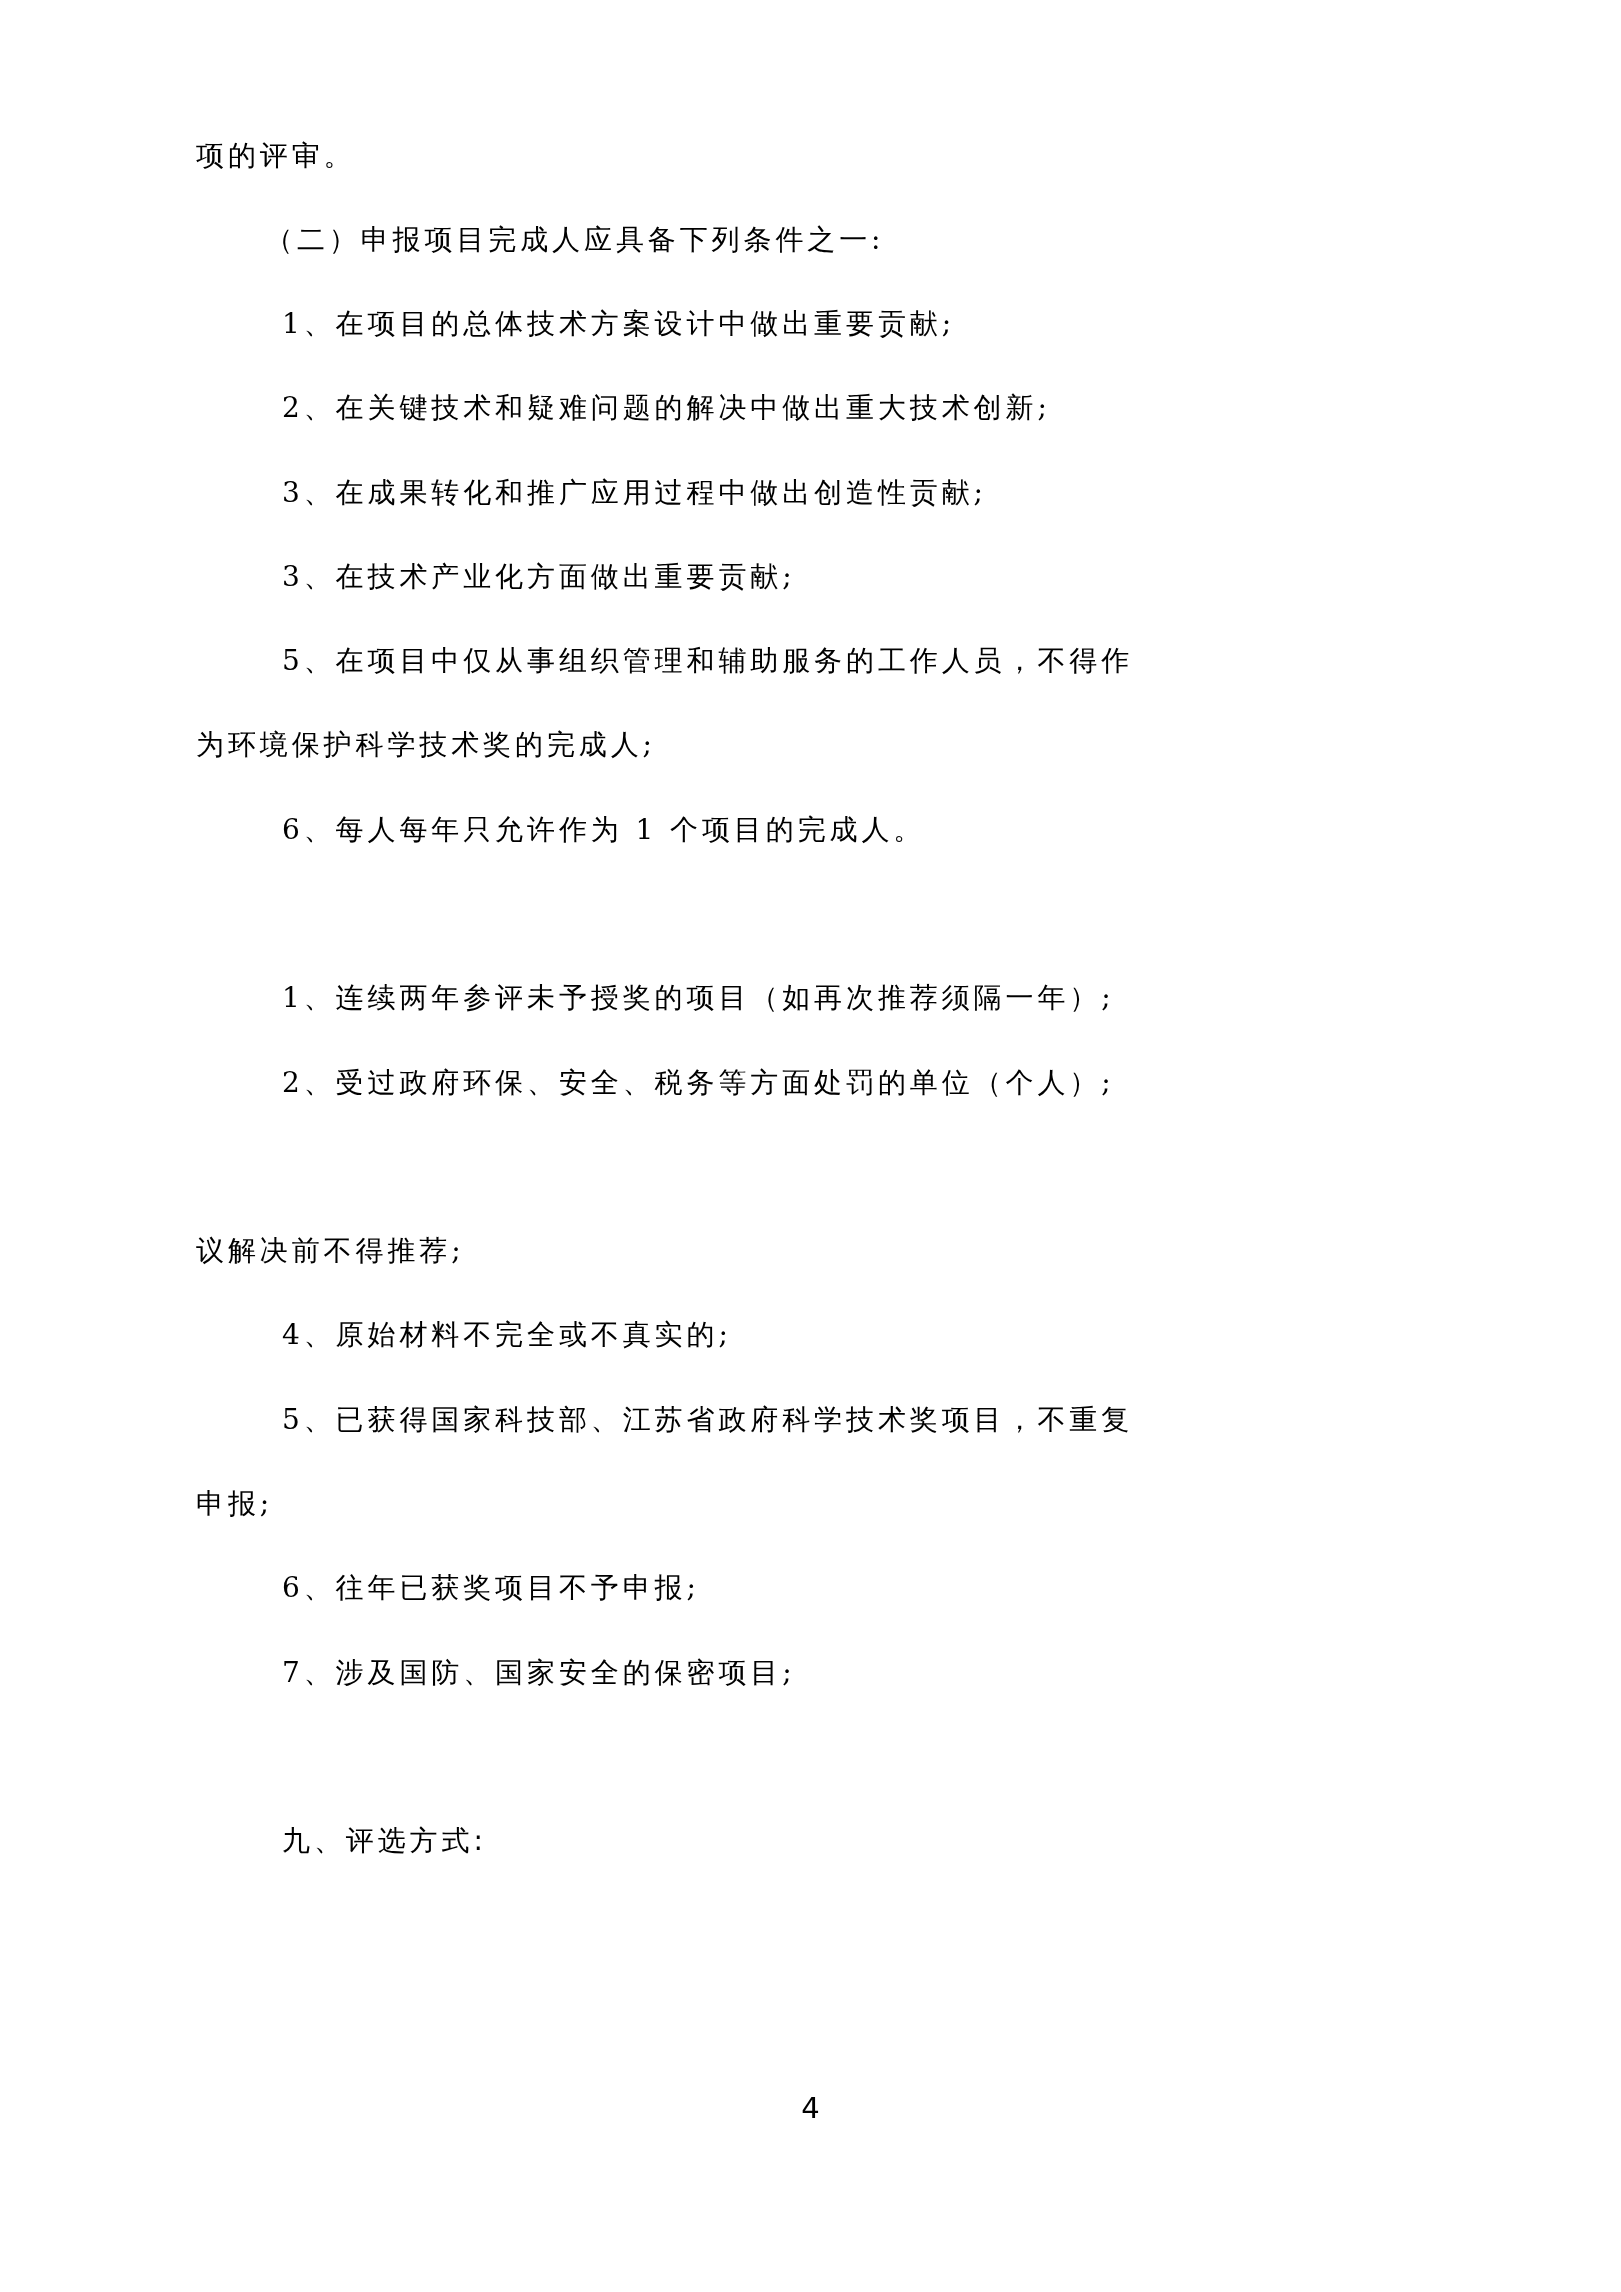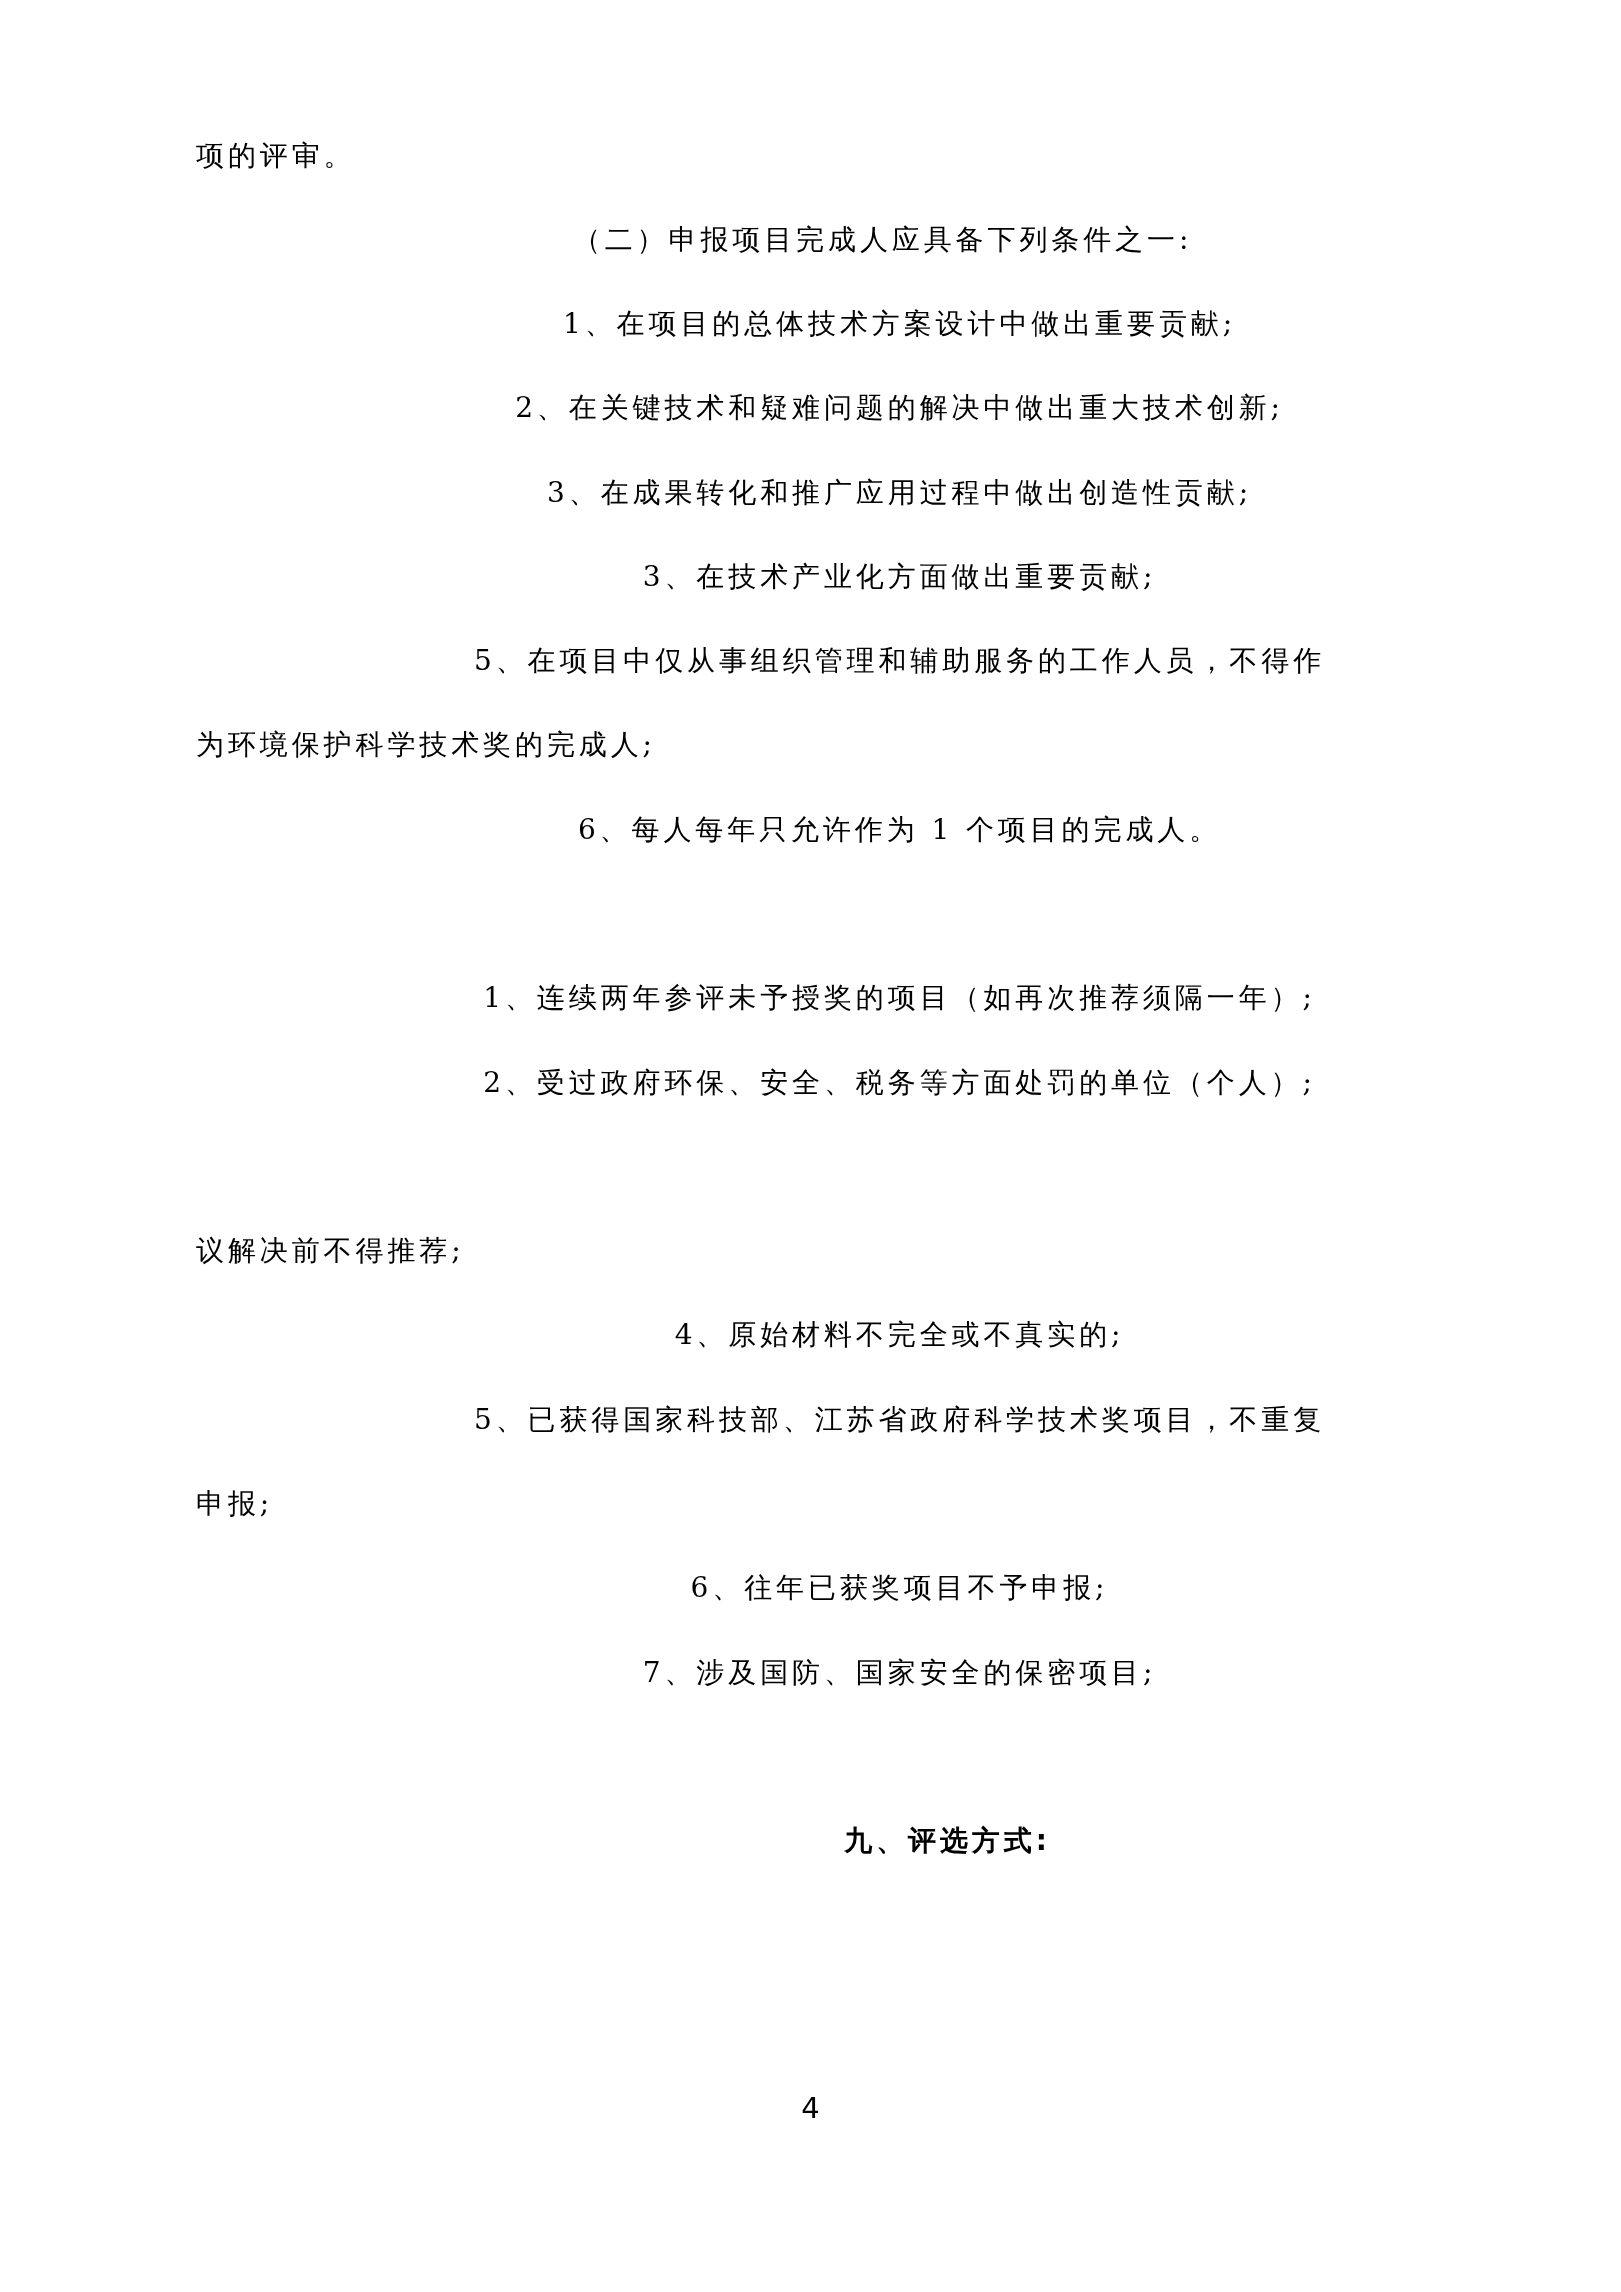--- a/index.html
+++ b/index.html
@@ -7,22 +7,22 @@
     .page {
       position: absolute; left: 0; top: 0; width: 1621px; height: 2293px;
       background: #ffffff; color: #000000;
       font-family: "DejaVu Serif", "Liberation Serif", serif;
     }
     .line {
       position: absolute; left: 196px; width: 1235px;
       font-size: 28px; line-height: 47px; white-space: nowrap;
       letter-spacing: 3.9px;
     }
-    .indent { left: 282px; text-align: center; }
-    .heading { font-weight: bold; font-family: "DejaVu Sans", "Liberation Sans", sans-serif; margin-left: 48px; }
+    .indent { left: 282px; }
+    .heading { font-weight: normal; font-family: "DejaVu Sans", "Liberation Sans", sans-serif; }
     .pagenum {
       position: absolute; left: 0; width: 1621px; top: 2091px;
       text-align: center; font-size: 29px; line-height: 35px;
       font-family: "DejaVu Sans", "Liberation Sans", sans-serif;
     }
   </style>
 </head>
 <body>
 
 <div class="page">

